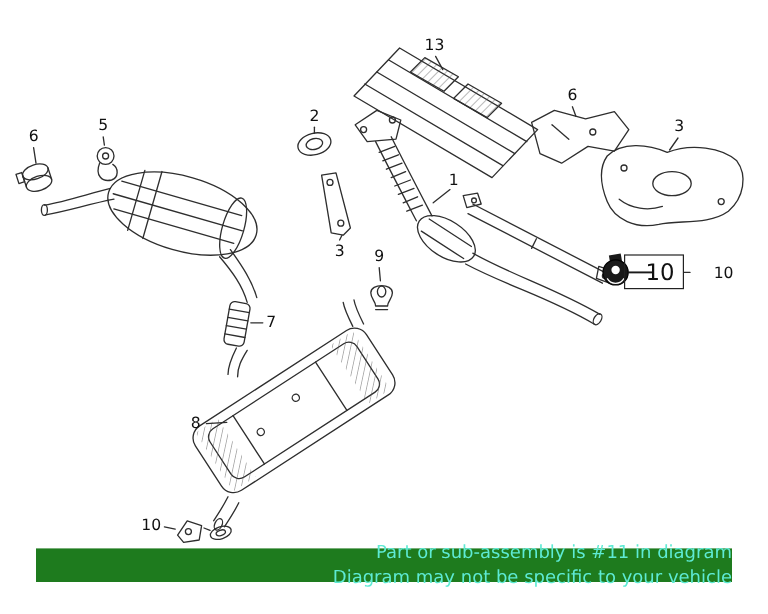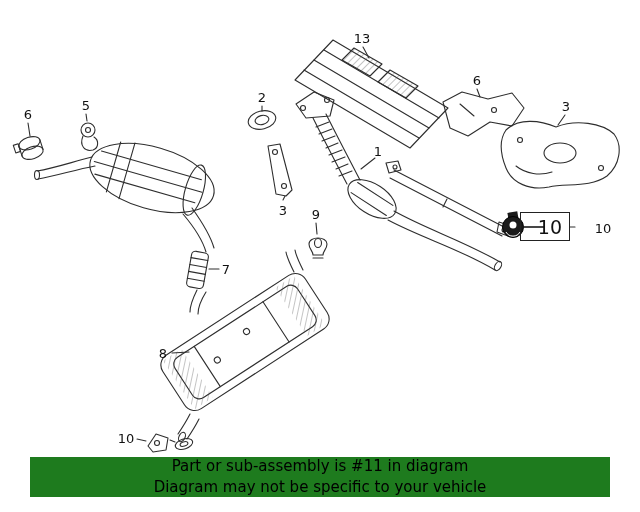--- a/index.html
+++ b/index.html
@@ -8,22 +8,22 @@
   .stage { position:relative; width:640px; height:512px; background:#fff; overflow:hidden; }
   .art { position:absolute; left:0; top:0; }
   .ln { stroke:#2e2e2e; stroke-width:1.1; fill:none; stroke-linejoin:round; stroke-linecap:round; }
   .plabel { position:absolute; transform:translate(-50%,-50%); font-size:13px; color:#111; white-space:nowrap; }
   .callout {
     position:absolute; left:520px; top:212px; width:50px; height:29px;
     border:1.6px solid #222; display:flex; align-items:center; justify-content:flex-end;
     padding-right:7px; font-size:19px; color:#111; background:transparent;
   }
   .banner {
-    position:absolute; left:30px; top:457px; width:580px; height:40px;
-    background:#1e7b1e; color:#000000; text-align:center;
+    position:absolute; left:30px; top:457px; width:580px; height:28px;
+    background:#1e7b1e; color:#5eead4; text-align:right;
     display:flex; flex-direction:column; justify-content:center;
   }
   .banner div { font-size:15px; line-height:21px; }
 </style>
 </head>
 <body>
 
 <div class="stage">
 
   <svg class="art" width="640" height="455" viewBox="0 0 640 455">

